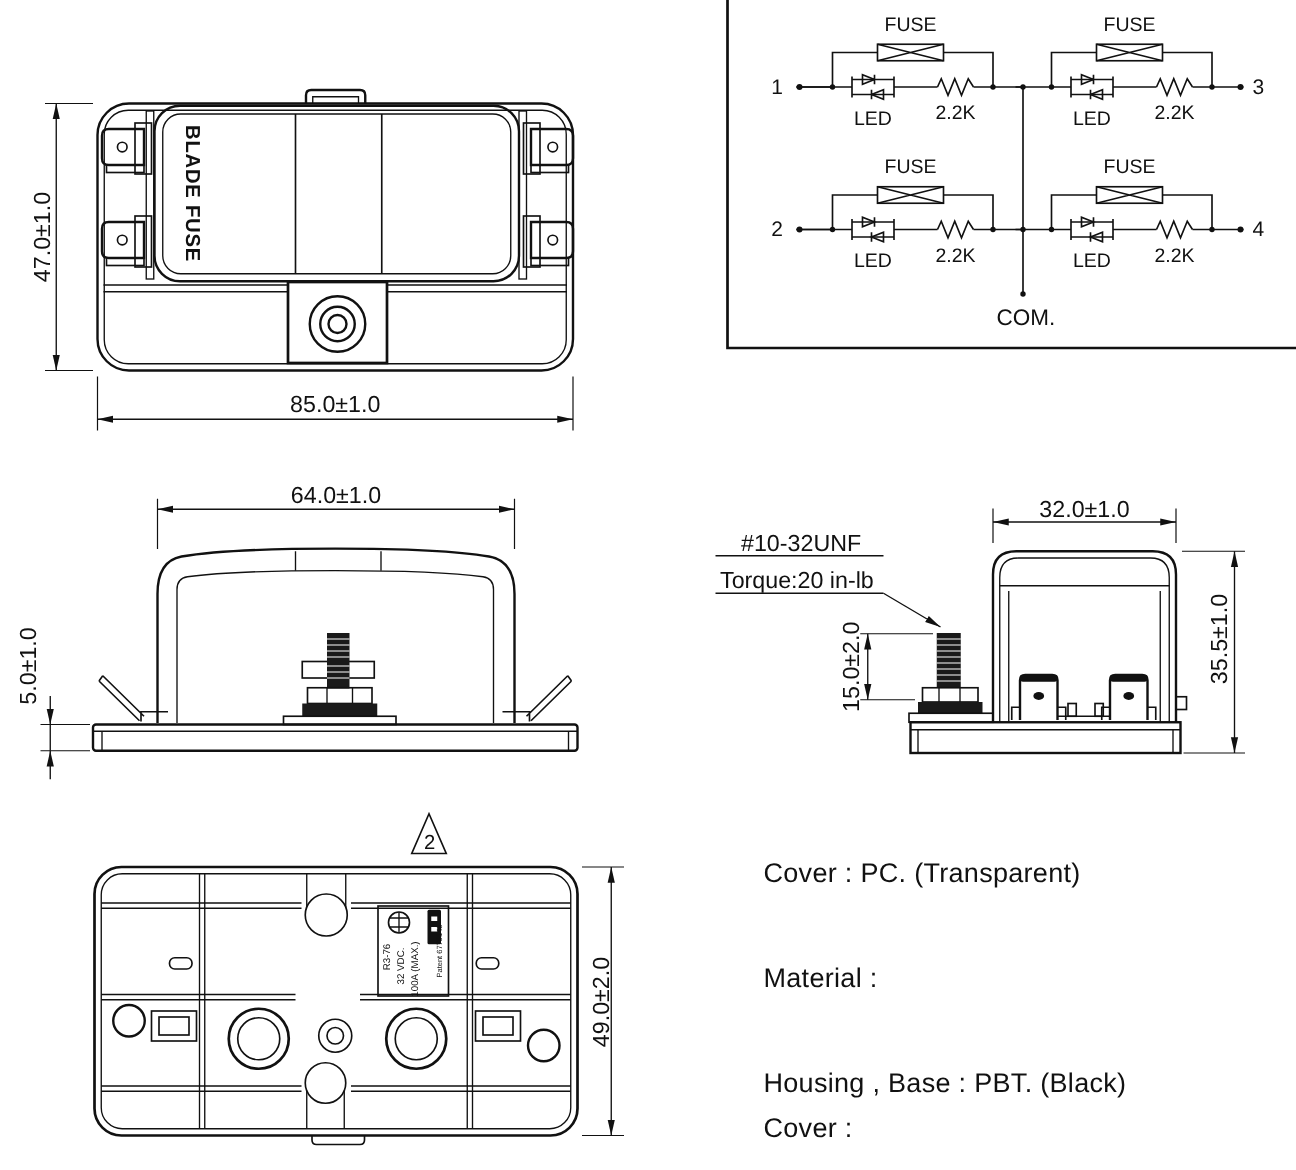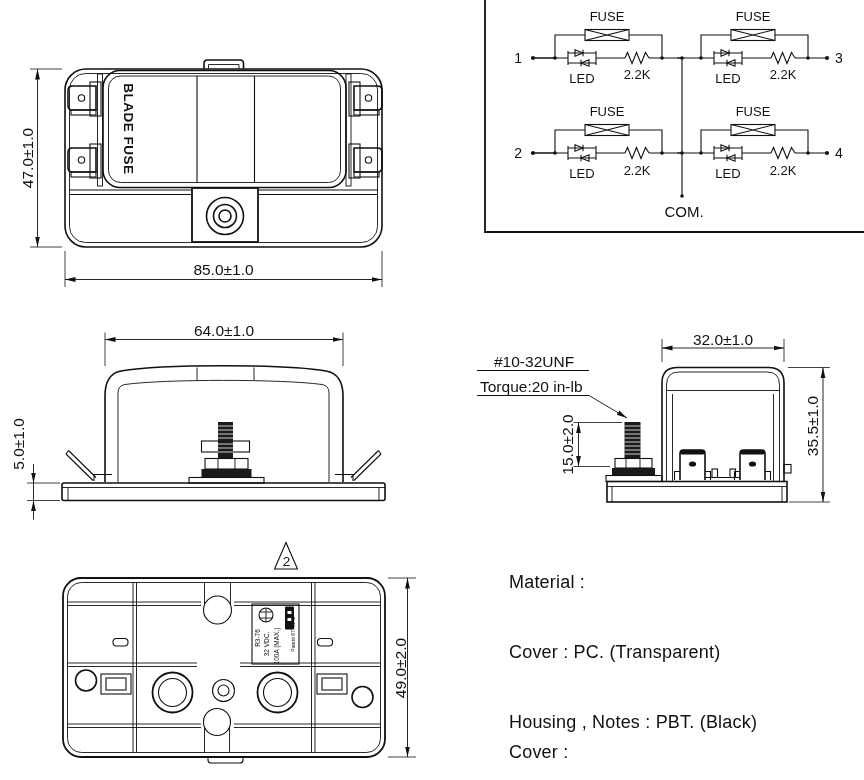--- a/index.html
+++ b/index.html
@@ -299,23 +299,23 @@
       <text class="sticker-s" transform="rotate(-90 294.5 634)" x="294.5" y="634" text-anchor="middle">Patent 6775148</text>
     </g>
     <g>
       <path class="s-ext" d="M388,578 H416 M388,757 H416"></path>
       <line class="dimline" x1="407.5" y1="578" x2="407.5" y2="757" marker-start="url(#arB)" marker-end="url(#arB)"></line>
       <text class="dimtxt" transform="rotate(-90 406 668)" x="406" y="668" text-anchor="middle">49.0±2.0</text>
     </g>
   </svg>
 
   <div class="text-block" style="left:509px;top:525px">
+    <div>Cover : PC. (Transparent)</div>
     <div>Material :</div>
-    <div>Cover : PC. (Transparent)</div>
-    <div>Housing , Notes : PBT. (Black)</div>
+    <div>Housing , Base : PBT. (Black)</div>
     
     
   </div>
 
   <div class="text-block" style="left:509px;top:695px">
     <div>Cover :</div>
     
     
   </div>
 

